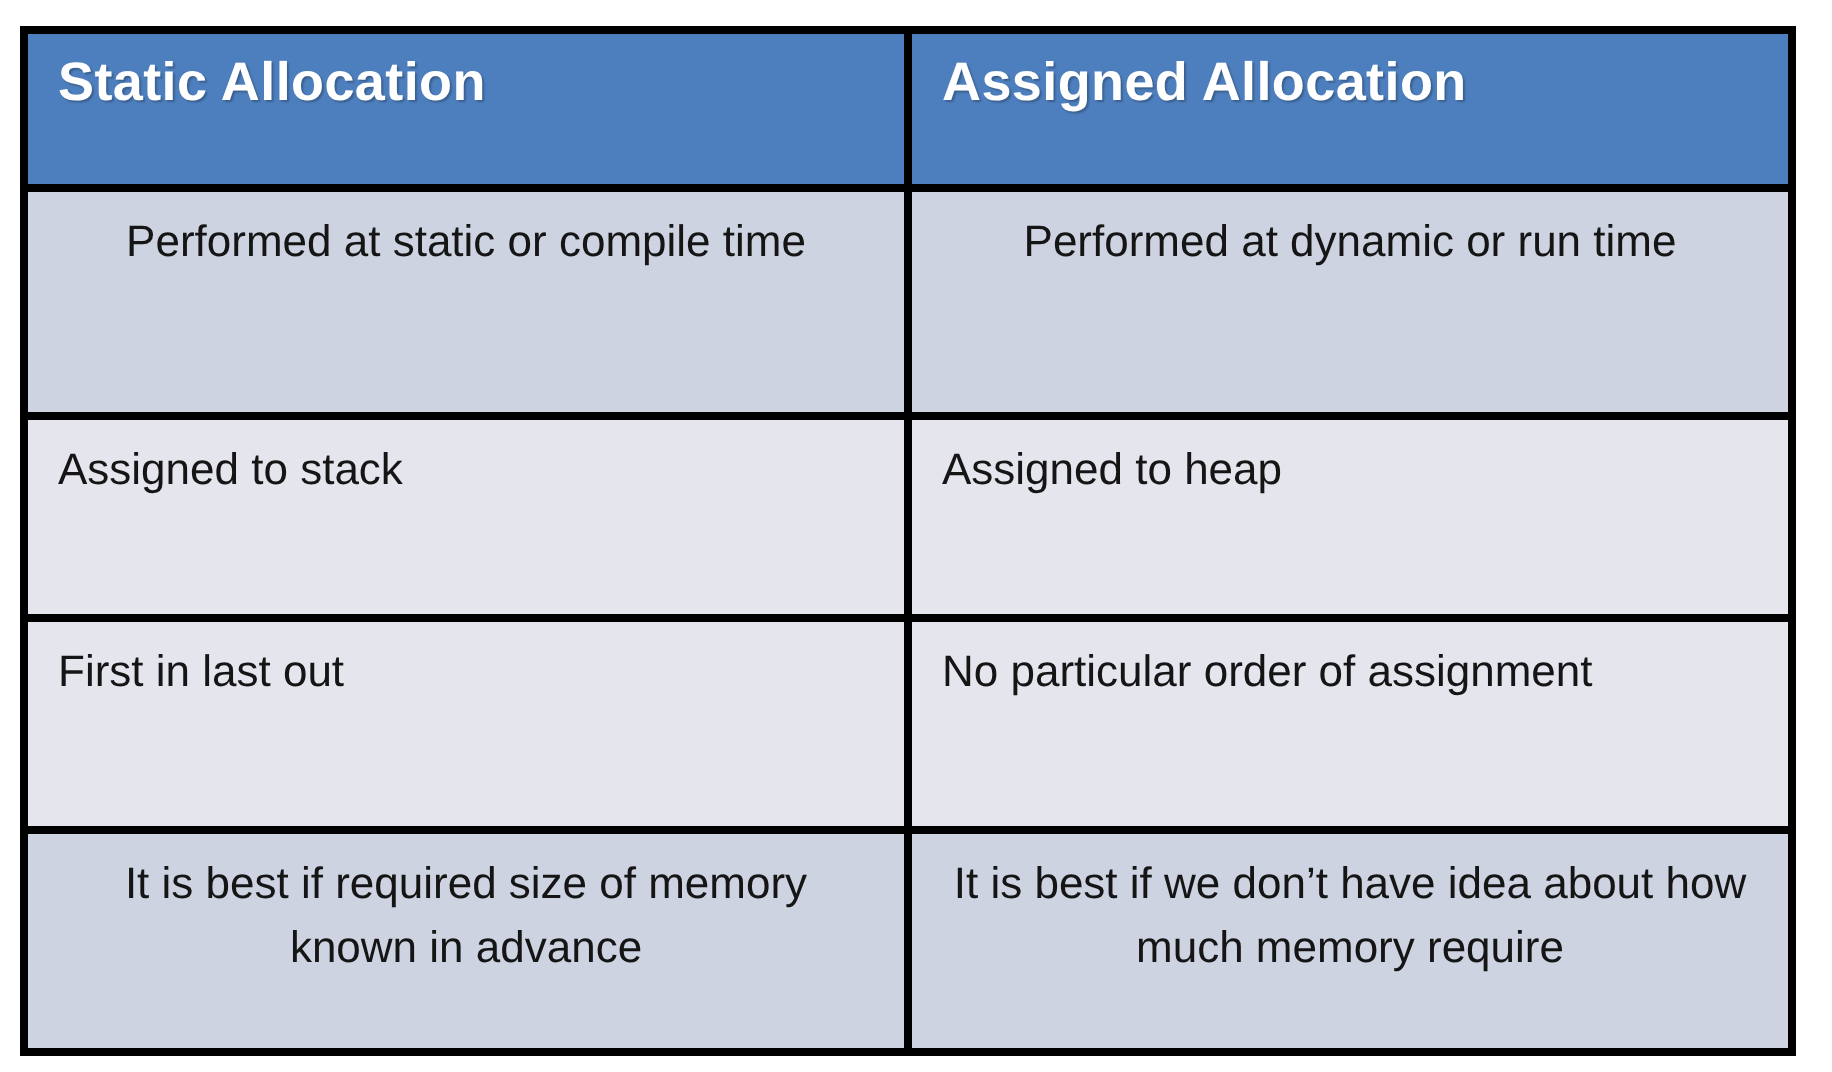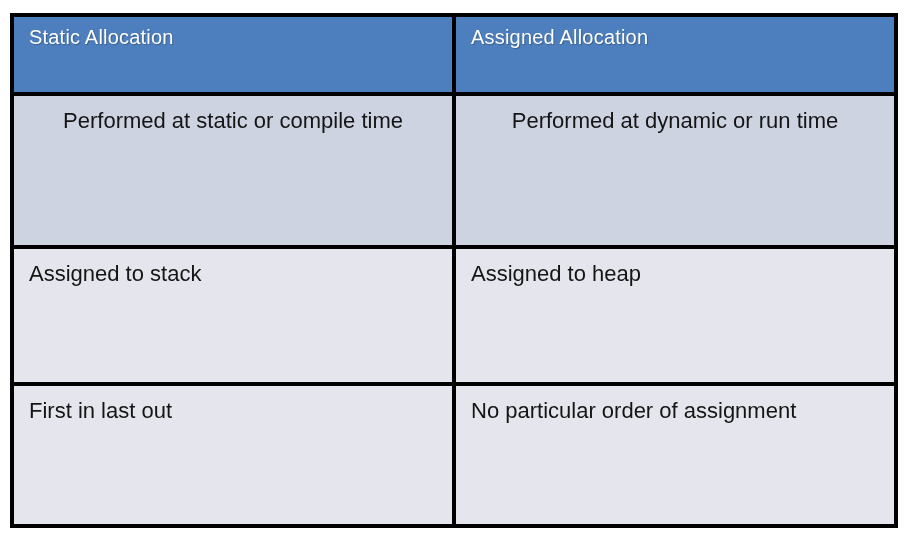--- a/index.html
+++ b/index.html
@@ -33,22 +33,22 @@
   .alloc-table th, .alloc-table td {
     border: 4px solid var(--border);
     vertical-align: top;
     text-align: left;
     padding: 9px 15px;
     width: 50%;
   }
   .alloc-table th {
     background: var(--header-bg);
     color: var(--header-text);
-    font-size: 20px;
-    font-weight: normal;
+    font-size: 27px;
+    font-weight: bold;
     letter-spacing: 0.2px;
     text-shadow: 1px 1px 1px rgba(0,0,0,0.25);
     height: 79px;
   }
   .alloc-table td {
     color: var(--body-text);
     font-size: 22px;
     line-height: 1.45;
   }
   tr.band-dark  td { background: var(--band-dark); text-align: center; }
@@ -76,15 +76,19 @@
         <td>Performed at dynamic or run time</td>
       </tr>
       <tr class="band-light r2">
         <td>Assigned to stack</td>
         <td>Assigned to heap</td>
       </tr>
       <tr class="band-light r4">
         <td>First in last out</td>
         <td>No particular order of assignment</td>
       </tr>
+      <tr class="band-dark r5">
+        <td>It is best if required size of memory known in advance</td>
+        <td>It is best if we don’t have idea about how much memory require</td>
+      </tr>
     </tbody>
   </table>
 </div>
 
 </body></html>

